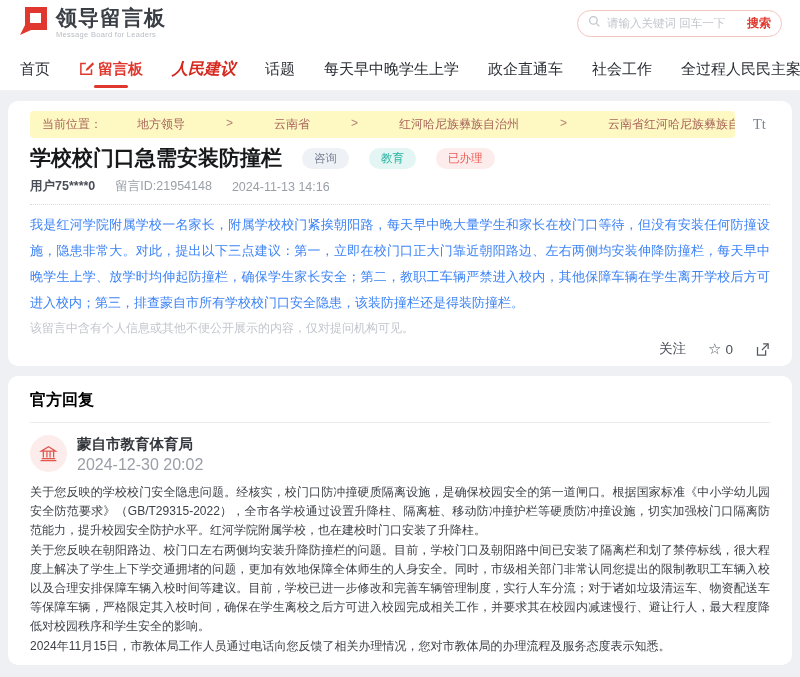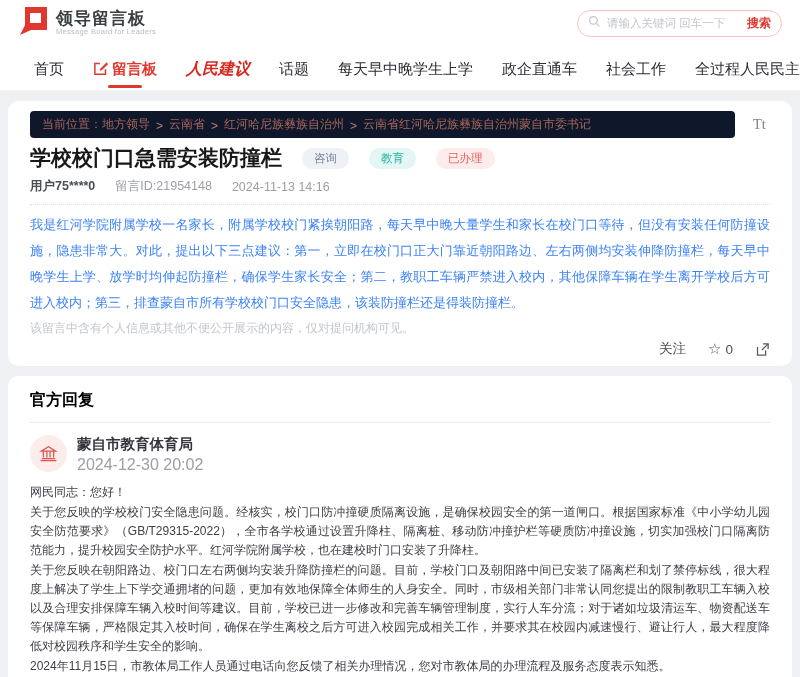--- a/index.html
+++ b/index.html
@@ -3,51 +3,51 @@
 <meta charset="utf-8">
 <style>
   * { margin:0; padding:0; box-sizing:border-box; }
   html,body { width:800px; height:677px; overflow:hidden; background:#eef0f3;
     font-family:"Liberation Sans","DejaVu Sans",sans-serif; }
 
   
   .top-header { height:46px; background:#fff; display:flex; align-items:center;
     justify-content:space-between; padding:0 18px; }
   .logo { display:flex; align-items:center; gap:8px; }
-  .logo-text-cn { font-size:17px; font-weight:bold; color:#3a3f45; letter-spacing:1px; line-height:1.05; }
+  .logo-text-cn { font-size:21px; font-weight:bold; color:#3a3f45; letter-spacing:1px; line-height:1.05; }
   .logo-text-en { font-size:7.5px; color:#b8bcc2; letter-spacing:.3px; }
   .search-box { width:205px; height:27px; border:1px solid #f4c4c0; border-radius:14px;
     display:flex; align-items:center; padding:0 10px; gap:6px; background:#fff; }
   .search-box input { border:none; outline:none; flex:1; font-size:11.5px; color:#333; min-width:0;
     font-family:inherit; }
   .search-box input::placeholder { color:#c2c6cd; }
   .search-btn { border:none; background:none; color:#e0382e; font-weight:bold; font-size:12px; cursor:pointer;
     font-family:inherit; }
 
   
   .nav { height:45px; background:#fff; display:flex; align-items:center; gap:29px;
-    padding:0 34px; border-bottom:1px solid #f1f2f4; }
+    padding:0 20px; border-bottom:1px solid #f1f2f4; }
   .nav-item { font-size:15px; color:#2b2f36; text-decoration:none; position:relative;
     display:flex; align-items:center; gap:4px; height:100%; line-height:45px; white-space:nowrap; }
   .nav-item.active { color:#e0382e; font-weight:bold; }
   .nav-item.active::after { content:""; position:absolute; left:50%; transform:translateX(-50%);
     bottom:2px; width:34px; height:3px; background:#e0382e; border-radius:2px; }
   .nav-item.special { color:#d5281e; font-weight:bold; font-style:italic; font-size:16px;
     font-family:"Liberation Serif","DejaVu Serif",serif; }
 
   
   .content { padding:10px 8px 0; }
   .card { background:#fff; border-radius:10px; padding:10px 22px 8px; }
   .card + .card { margin-top:10px; }
 
   
   .crumb-row { display:flex; align-items:center; gap:14px; }
-  .crumb-strip { flex:1; background:#0f172a; border-radius:4px; padding:5px 12px;
-    font-size:12px; color:#a8655b; display:flex; align-items:flex-end; flex-wrap:nowrap;
-    white-space:nowrap; overflow:hidden; }
+  .crumb-strip { flex:1; background:#fef9c3; border-radius:4px; padding:5px 12px;
+    font-size:12px; color:#a8655b; display:flex; align-items:flex-start; flex-wrap:nowrap;
+    white-space:nowrap; overflow:hidden;gap:35px; }
   .crumb-strip a { color:#a8655b; text-decoration:none; }
   .crumb-sep { margin:0 6px; color:#b58078; }
   .font-size-tool { font-size:15px; color:#7d8692; cursor:pointer; padding:0 4px;
     font-family:"Liberation Serif","DejaVu Serif",serif; }
 
   
   .title-row { margin-top:7px; display:flex; align-items:center; gap:20px; }
   .msg-title { font-size:21px; font-weight:bold; color:#17181a; line-height:26px; }
   .tag { font-size:11.5px; padding:3px 12px; border-radius:20px; white-space:nowrap; }
   .tag.gray { background:#eef1f6; color:#7a8396; }
@@ -195,21 +195,20 @@
           <line x1="2" y1="21" x2="22" y2="21"></line>
         </svg>
       </div>
       <div>
         <div class="agency-name">蒙自市教育体育局</div>
         <div class="reply-date">2024-12-30 20:02</div>
       </div>
     </div>
 
     <div class="reply-body">
-      <p>网民同志：您好！</p>
       <p>关于您反映的学校校门安全隐患问题。经核实，校门口防冲撞硬质隔离设施，是确保校园安全的第一道闸口。根据国家标准《中小学幼儿园安全防范要求》（GB/T29315-2022），全市各学校通过设置升降柱、隔离桩、移动防冲撞护栏等硬质防冲撞设施，切实加强校门口隔离防范能力，提升校园安全防护水平。红河学院附属学校，也在建校时门口安装了升降柱。</p>
       <p>关于您反映在朝阳路边、校门口左右两侧均安装升降防撞栏的问题。目前，学校门口及朝阳路中间已安装了隔离栏和划了禁停标线，很大程度上解决了学生上下学交通拥堵的问题，更加有效地保障全体师生的人身安全。同时，市级相关部门非常认同您提出的限制教职工车辆入校以及合理安排保障车辆入校时间等建议。目前，学校已进一步修改和完善车辆管理制度，实行人车分流；对于诸如垃圾清运车、物资配送车等保障车辆，严格限定其入校时间，确保在学生离校之后方可进入校园完成相关工作，并要求其在校园内减速慢行、避让行人，最大程度降低对校园秩序和学生安全的影响。</p>
       <p>2024年11月15日，市教体局工作人员通过电话向您反馈了相关办理情况，您对市教体局的办理流程及服务态度表示知悉。</p>
 
     </div>
   </div>
 
 </div>
 
 </body></html>

